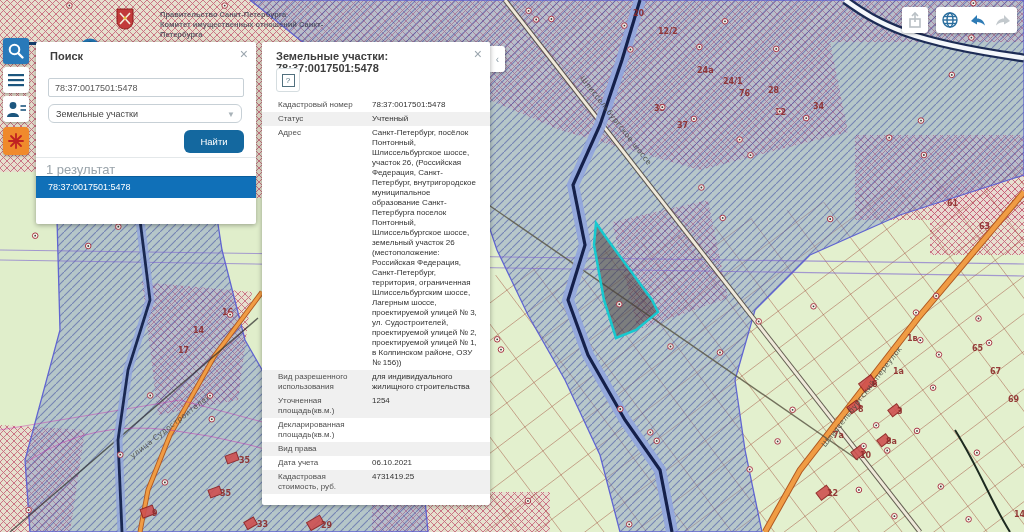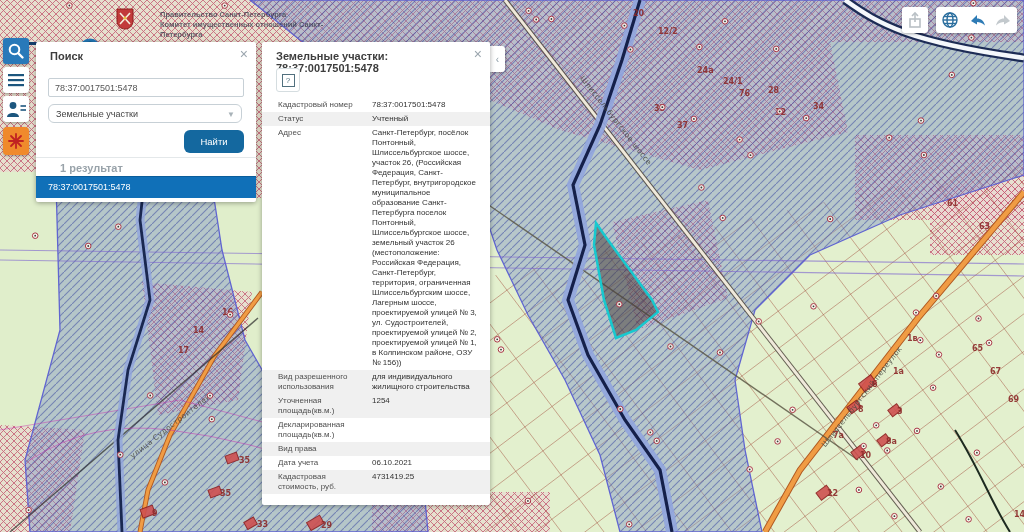--- a/index.html
+++ b/index.html
@@ -24,34 +24,34 @@
   .sbtn{position:absolute;left:3px;width:26px;height:26px;border-radius:3px;z-index:6;
     box-shadow:0 1px 3px rgba(0,0,0,.35);display:flex;align-items:center;justify-content:center;cursor:pointer;}
   .sbtn.white{background:#fff;}
   #sb-search{top:38px;background:#2879b9;}
   #sb-menu{top:67px;}
   #sb-user{top:96px;}
   #sb-orange{top:127px;height:28px;background:#f08a2c;border-radius:4px;}
 
   
   .panel{position:absolute;background:#fff;z-index:8;box-shadow:0 1px 5px rgba(0,0,0,.35);border-radius:2px;}
-  #searchpanel{left:36px;top:42px;width:220px;height:160px;}
+  #searchpanel{left:36px;top:42px;width:220px;height:182px;}
   #infopanel{left:262px;top:42px;width:228px;height:463px;overflow:hidden;}
   .ptitle{position:absolute;left:14px;top:8px;font-size:11px;font-weight:bold;color:#3d3d3d;}
   .pclose{position:absolute;right:8px;top:5px;font-size:14px;color:#9aa5ad;cursor:pointer;line-height:14px;}
 
   #q-input{position:absolute;left:12px;top:36px;width:182px;height:17px;border:1px solid #c7d0d6;
     border-radius:2px;font-size:9px;color:#555;padding:0 6px;font-family:inherit;}
   #q-select{position:absolute;left:12px;top:62px;width:194px;height:19px;border:1px solid #c7d0d6;
     border-radius:6px;font-size:9px;color:#444;line-height:19px;padding-left:7px;box-sizing:border-box;cursor:pointer;}
   #q-select .chev{position:absolute;right:6px;top:0;color:#a8b2b8;font-size:8px;}
   #findbtn{position:absolute;right:12px;top:88px;width:60px;height:23px;background:#14689f;border:none;
     border-radius:6px;color:#fff;font-size:9.5px;font-family:inherit;cursor:pointer;}
   #divider{position:absolute;left:0;top:115px;width:100%;height:1px;background:#e4e8ea;}
-  #rescount{position:absolute;left:24px;top:120px;font-size:11px;color:#99a3aa;font-weight:bold;}
+  #rescount{position:absolute;left:10px;top:120px;font-size:13px;color:#99a3aa;}
   #resrow{position:absolute;left:0;top:134px;width:208px;height:21px;background:#1070b8;color:#fff;
     font-size:9px;line-height:21px;padding-left:12px;cursor:pointer;border-top:1px solid #0a5d9a;}
 
   #identbtn{position:absolute;left:14px;top:26px;width:22px;height:22px;border:1px solid #d5dde0;border-radius:3px;
     background:#fff;display:flex;align-items:center;justify-content:center;cursor:pointer;}
   #identbtn .sq{width:11px;height:11px;border:1px solid #51707e;font-size:8px;color:#51707e;
     display:flex;align-items:center;justify-content:center;}
   #inforows{position:absolute;left:0;top:56px;width:228px;height:407px;overflow:hidden;}
   .irow{display:flex;font-size:8px;line-height:10px;}
   .irow.shade{background:#f0f0f0;}

